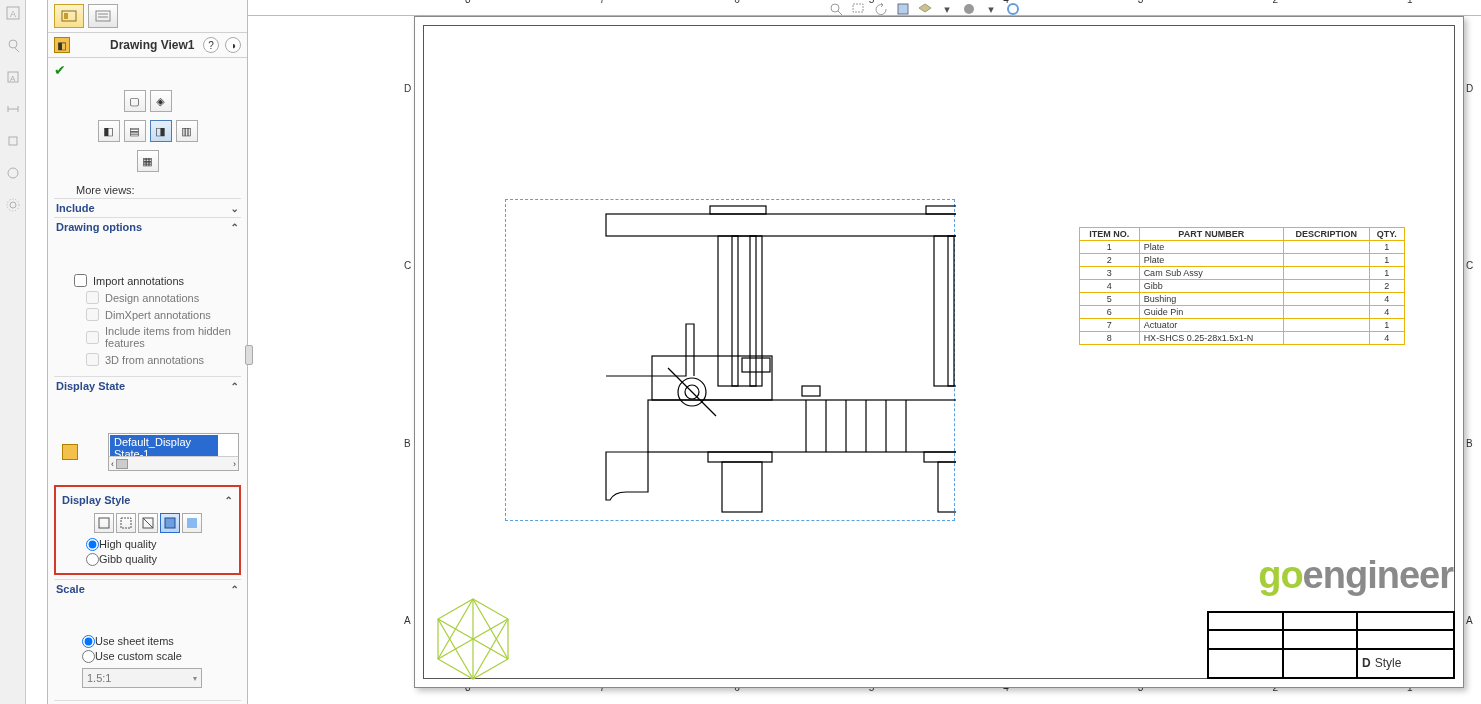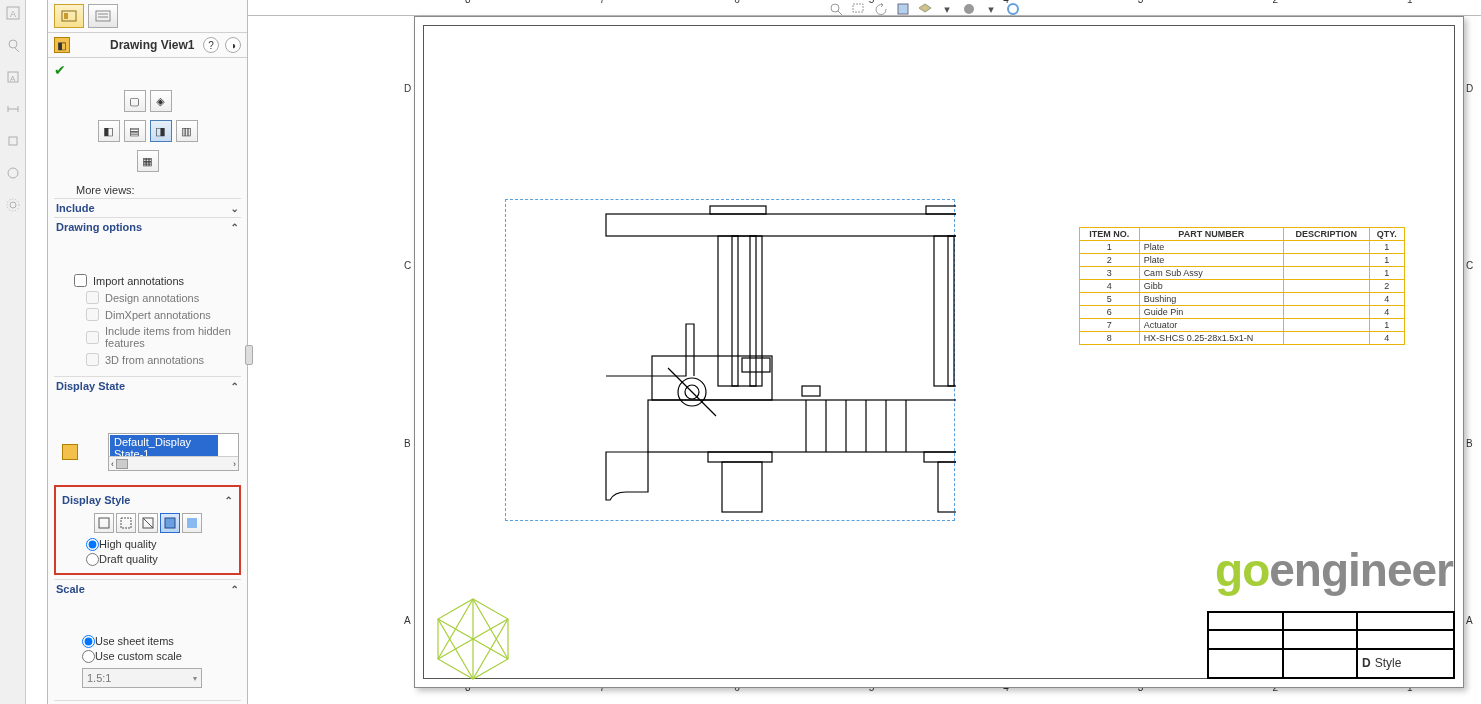--- a/index.html
+++ b/index.html
@@ -94,21 +94,21 @@
 .bom th { font-weight:bold; text-align:center; }
 .bom td.c { text-align:center; }
 
 
 .titleblock { position:absolute; right:8px; bottom:8px; width:248px; height:68px; border:1px solid #000; background:#fff; }
 .titleblock .tb-grid { display:grid; grid-template-columns: 1fr 1fr 1.3fr; grid-template-rows: 1fr 1fr 1.6fr; width:100%; height:100%; }
 .titleblock .tb-cell { border:1px solid #000; font-size:6px; padding:1px 2px; overflow:hidden; }
 .titleblock .device-cell { font-size:12px; display:flex; align-items:center; gap:4px; padding:2px 4px; }
 
 
-.logo { position:absolute; right:10px; bottom:90px; font-family: Arial, sans-serif; font-weight:900; font-size:46px; letter-spacing:-1px; }
+.logo { position:absolute; right:10px; bottom:90px; font-family: Arial, sans-serif; font-weight:900; font-size:38px; letter-spacing:-1px; }
 .logo .go { color:#a6ce39; }
 .logo .eng { color:#8a8a8a; }
 
 
 .triad { position:absolute; left:180px; bottom:20px; }
 
 
 .splitter { position:absolute; left:245px; top:345px; width:8px; height:20px; background:#ddd; border:1px solid #aaa; border-radius:2px; z-index:5; }
 </style>
 </head>
@@ -289,21 +289,21 @@
               <rect x="2" y="2" width="10" height="10" fill="#8ab8f0"></rect>
             </svg>
           </div>
       </div>
       <div class="radio-row">
           <input type="radio" name="q" checked="" style="">
           <span>High quality</span>
         </div>
       <div class="radio-row">
           <input type="radio" name="q" style="">
-          <span>Draft quality</span>
+          <span>Gibb quality</span>
         </div>
     </div>
 
     <div class="section-hdr">
       <span>Scale</span>
       <span class="chev">⌃</span>
     </div>
     <div class="sec-body">
       <div class="radio-row">
           <input type="radio" name="sc" checked="" style="">

